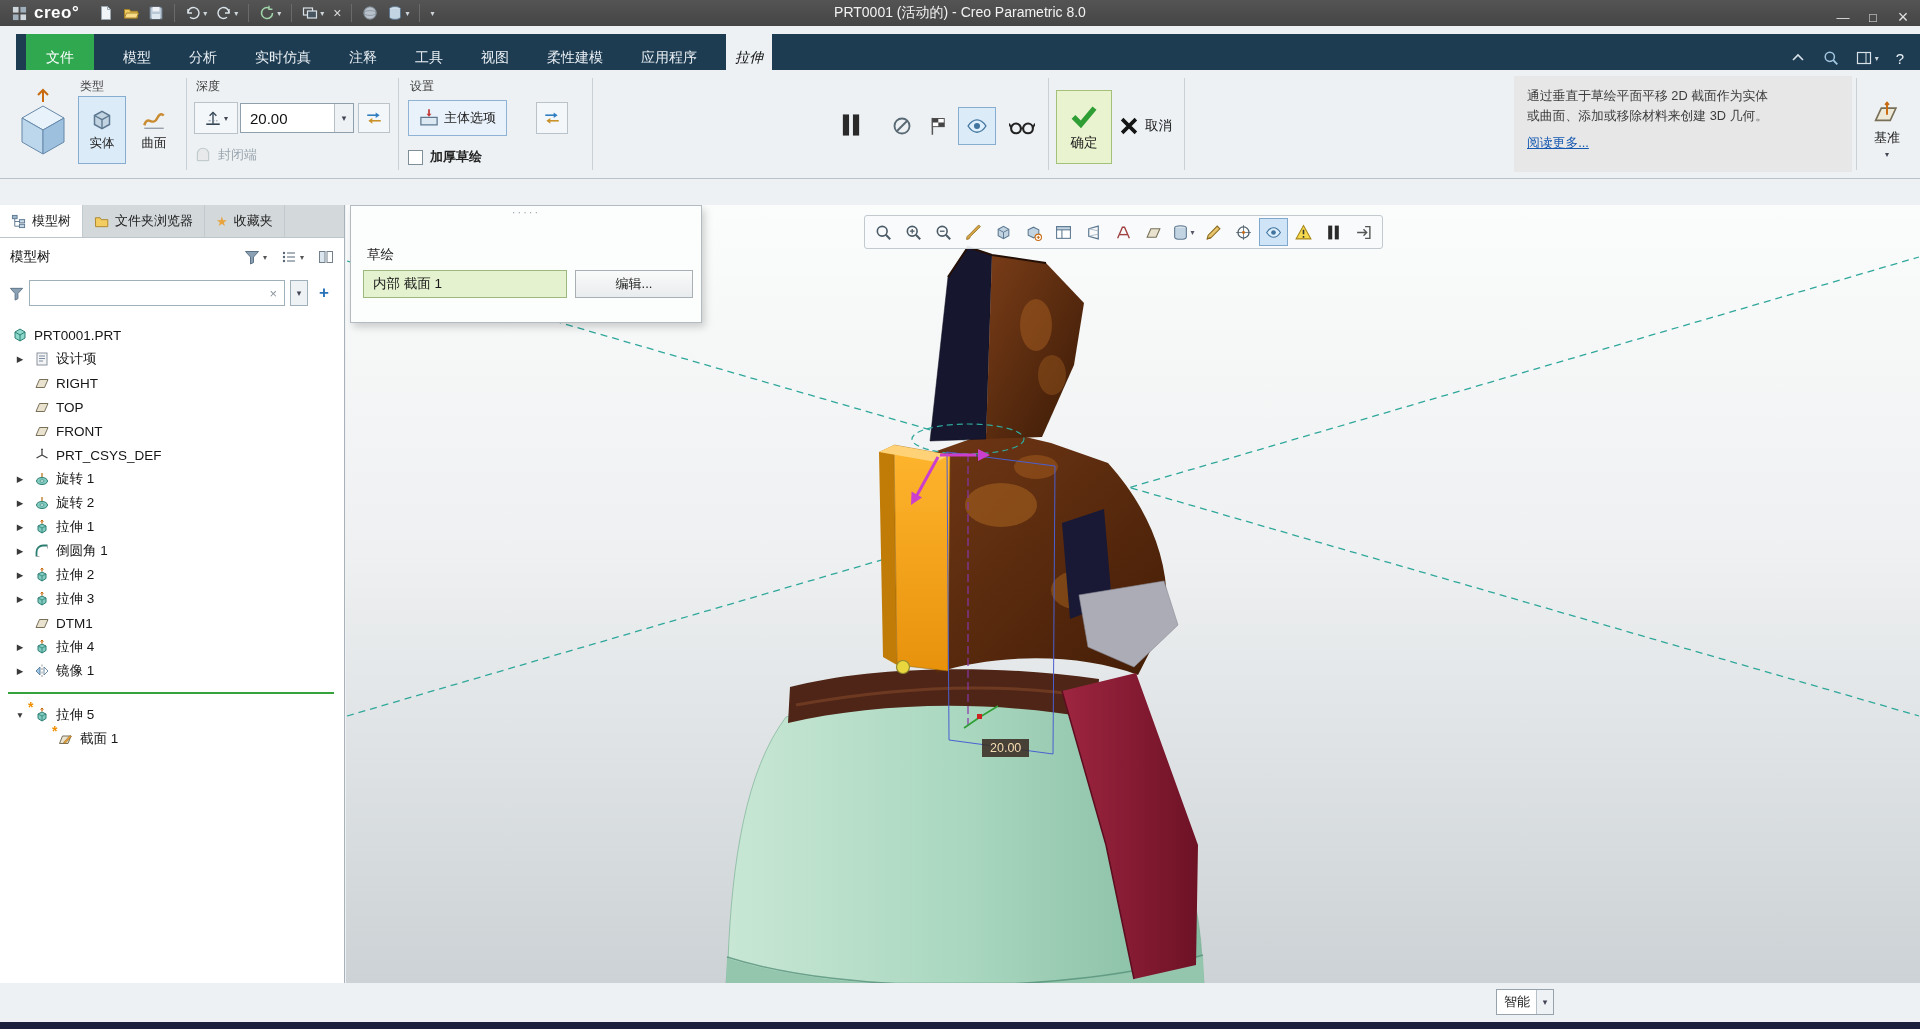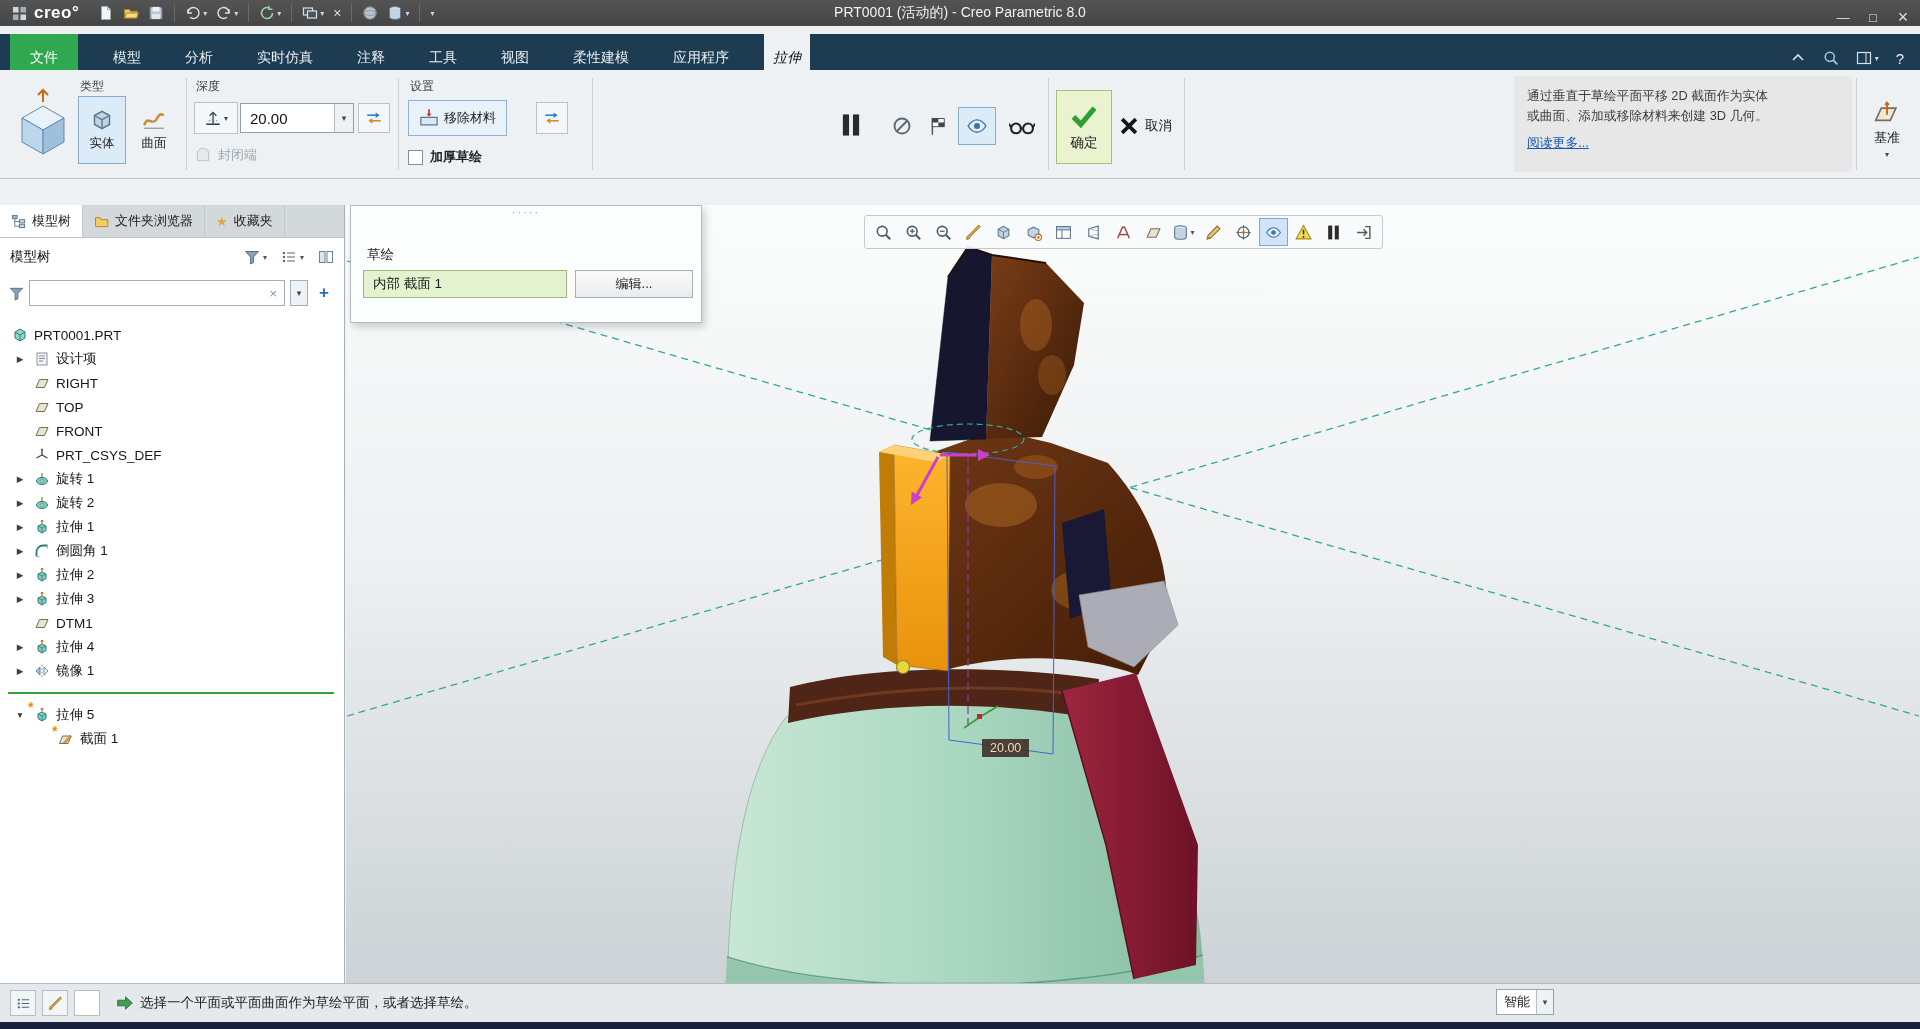--- a/index.html
+++ b/index.html
@@ -14,21 +14,21 @@
 .qat-btn{height:26px;display:flex;align-items:center;justify-content:center;padding:0 3px;gap:2px;}
 .qat-btn svg{width:16px;height:16px;}
 .qat-sep{width:1px;height:18px;background:#6a6a6a;margin:0 4px;}
 .dd{font-size:8px;color:#cfd6db;}
 .title-text{position:absolute;left:50%;transform:translateX(-50%);font-size:14px;color:#f2f2f2;white-space:nowrap;}
 .win-controls{position:absolute;right:2px;top:0;height:34px;display:flex;}
 .win-btn{width:30px;height:34px;display:flex;align-items:center;justify-content:center;color:#e0e0e0;font-size:13px;}
 .win-btn.close{font-size:18px;}
 
 
-.rtabs{position:absolute;top:34px;left:0;right:0;height:48px;background:#1d3c52;display:flex;align-items:stretch;padding-left:10px;column-gap:26px;}
+.rtabs{position:absolute;top:34px;left:16px;right:0;height:48px;background:#1d3c52;display:flex;align-items:stretch;padding-left:10px;column-gap:20px;}
 .rtab{display:flex;align-items:center;padding:0 9px;font-size:14px;color:#e9eff3;white-space:nowrap;}
 .rtab.file{background:#2fa84f;color:#fff;padding:0 20px;}
 .rtab.active{background:#edf1f3;color:#141414;font-style:italic;}
 .rtabs-right{margin-left:auto;display:flex;align-items:center;gap:17px;padding-right:16px;}
 .rtabs-right svg{width:16px;height:16px;}
 .q-help{font-size:15px;color:#e8f0f5;}
 
 
 .ribbon{position:absolute;top:70px;left:0;right:0;height:108px;background:#edf1f3;border-bottom:1px solid #b9c3c9;}
 .grp-label{position:absolute;font-size:12px;color:#3c3c3c;}
@@ -504,21 +504,21 @@
       <span>封闭端</span>
     </div>
 
     <div class="vsep" style="left:398px;"></div>
 
     <div class="grp-label" style="left:410px;top:8px;">设置</div>
     <div class="rowbtn sel" style="left:408px;top:30px;height:34px;padding:0 10px;">
       <svg style="width:20px;height:20px;">
           <use href="#i-removemat"></use>
         </svg>
-      <span>移除材料</span>
+      <span>主体选项</span>
     </div>
     <div class="mini-btn" style="left:536px;top:32px;width:30px;height:30px;">
       <svg style="width:18px;height:18px;">
           <use href="#i-flip"></use>
         </svg>
     </div>
     <div class="chkrow" style="left:408px;top:78px;font-weight:bold;">
       <span class="chkbox"></span>
       <span>加厚草绘</span>
     </div>
@@ -943,37 +943,20 @@
         </div>
         <div class="pp-edit">
           <span>编辑...</span>
         </div>
       </div>
 
       <div class="dimlabel">20.00</div>
     </div>
   </div>
 
-  <div class="statusbar">
-    <div class="sb-icon">
-        <svg>
-          <use href="#i-list"></use>
-        </svg>
-      </div>
-    <div class="sb-icon">
-        <svg>
-          <use href="#i-brush"></use>
-        </svg>
-      </div>
-    <div class="sb-sq"></div>
-    <svg class="sb-prompt">
-        <use href="#i-prompt"></use>
-      </svg>
-    <span class="sb-msg">选择一个平面或平面曲面作为草绘平面，或者选择草绘。</span>
-  </div>
 
   <div class="sb-combo">
     <span class="sb-combo-val">智能</span>
     <span class="sb-combo-arrow">
         <span>▾</span>
       </span>
   </div>
 
 
   <div class="bottomstrip"></div>

